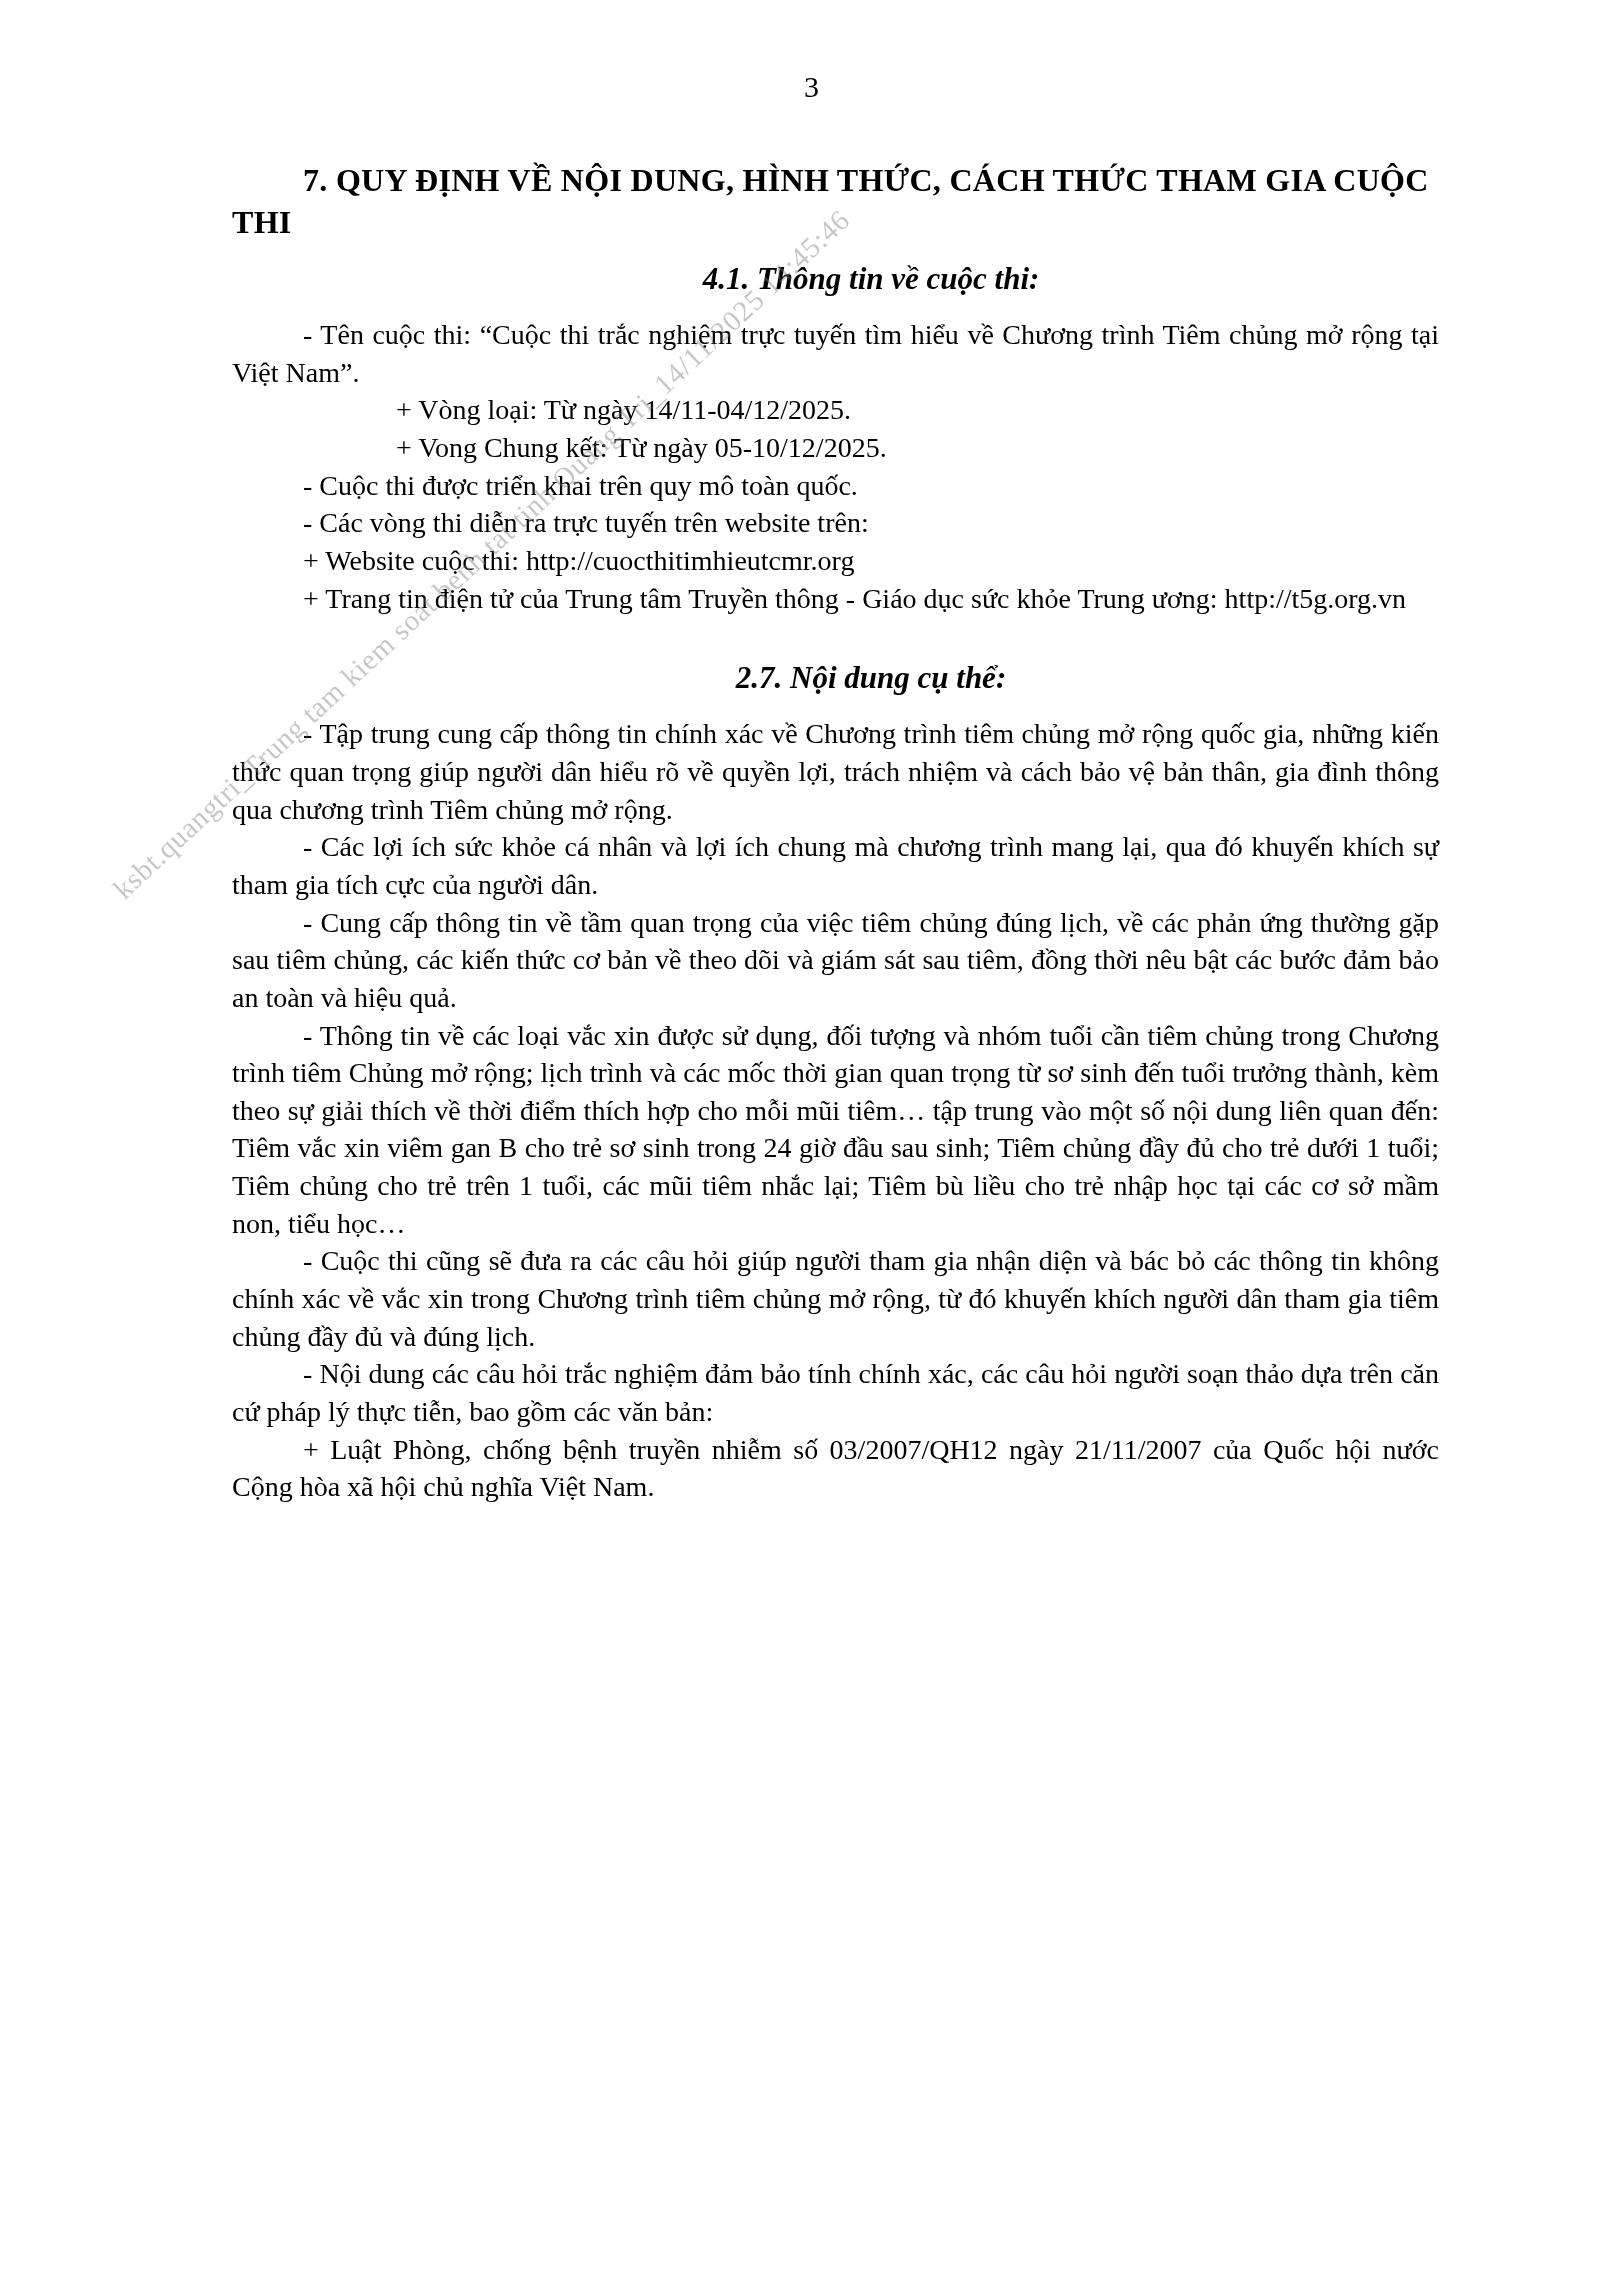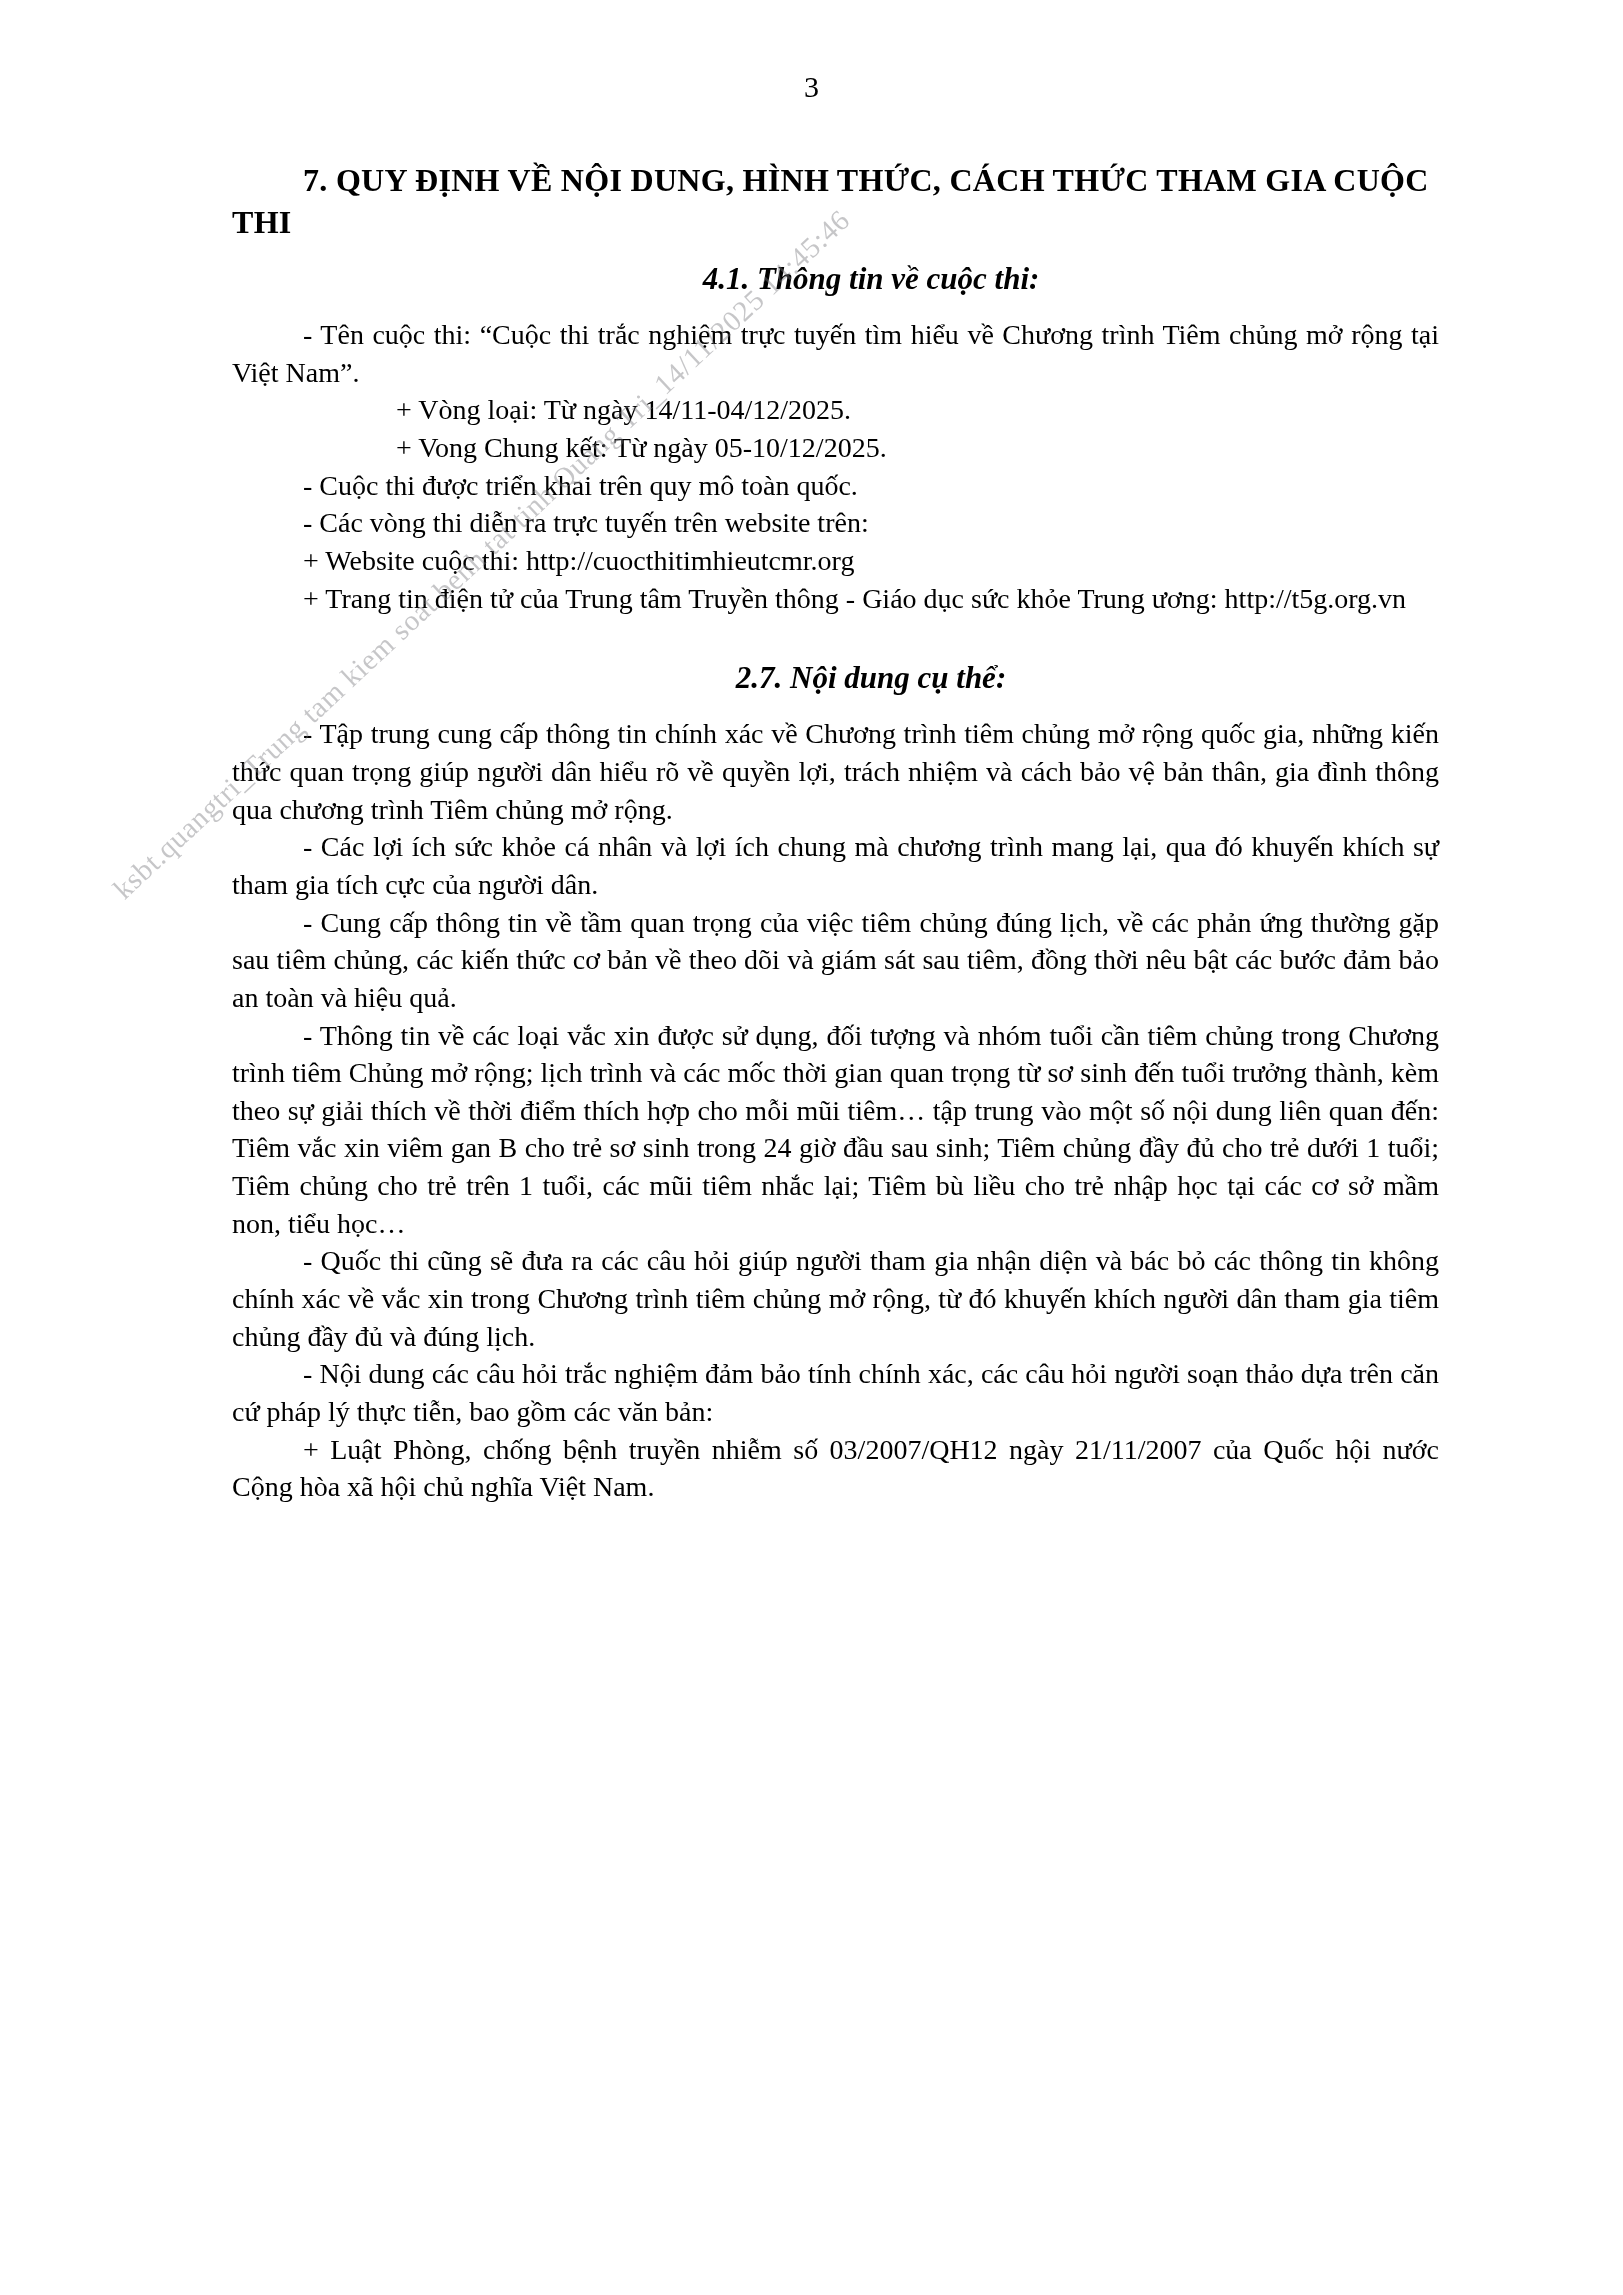--- a/index.html
+++ b/index.html
@@ -124,21 +124,21 @@
     <h2 class="h-sub">2.7. Nội dung cụ thể:</h2>
 
     <p class="para justify-full">- Tập trung cung cấp thông tin chính xác về Chương trình tiêm chủng mở rộng quốc gia, những kiến thức quan trọng giúp người dân hiểu rõ về quyền lợi, trách nhiệm và cách bảo vệ bản thân, gia đình thông qua chương trình Tiêm chủng mở rộng.</p>
 
     <p class="para justify-full">- Các lợi ích sức khỏe cá nhân và lợi ích chung mà chương trình mang lại, qua đó khuyến khích sự tham gia tích cực của người dân.</p>
 
     <p class="para justify-full">- Cung cấp thông tin về tầm quan trọng của việc tiêm chủng đúng lịch, về các phản ứng thường gặp sau tiêm chủng, các kiến thức cơ bản về theo dõi và giám sát sau tiêm, đồng thời nêu bật các bước đảm bảo an toàn và hiệu quả.</p>
 
     <p class="para justify-full">- Thông tin về các loại vắc xin được sử dụng, đối tượng và nhóm tuổi cần tiêm chủng trong Chương trình tiêm Chủng mở rộng; lịch trình và các mốc thời gian quan trọng từ sơ sinh đến tuổi trưởng thành, kèm theo sự giải thích về thời điểm thích hợp cho mỗi mũi tiêm… tập trung vào một số nội dung liên quan đến: Tiêm vắc xin viêm gan B cho trẻ sơ sinh trong 24 giờ đầu sau sinh; Tiêm chủng đầy đủ cho trẻ dưới 1 tuổi; Tiêm chủng cho trẻ trên 1 tuổi, các mũi tiêm nhắc lại; Tiêm bù liều cho trẻ nhập học tại các cơ sở mầm non, tiểu học…</p>
 
-    <p class="para justify-full">- Quốc thi cũng sẽ đưa ra các câu hỏi giúp người tham gia nhận diện và bác bỏ các thông tin không chính xác về vắc xin trong Chương trình tiêm chủng mở rộng, từ đó khuyến khích người dân tham gia tiêm chủng đầy đủ và đúng lịch.</p>
+    <p class="para justify-full">- Cuộc thi cũng sẽ đưa ra các câu hỏi giúp người tham gia nhận diện và bác bỏ các thông tin không chính xác về vắc xin trong Chương trình tiêm chủng mở rộng, từ đó khuyến khích người dân tham gia tiêm chủng đầy đủ và đúng lịch.</p>
 
     <p class="para justify-full">- Nội dung các câu hỏi trắc nghiệm đảm bảo tính chính xác, các câu hỏi người soạn thảo dựa trên căn cứ pháp lý thực tiễn, bao gồm các văn bản:</p>
 
     <p class="para justify-full">+ Luật Phòng, chống bệnh truyền nhiễm số 03/2007/QH12 ngày 21/11/2007 của Quốc hội nước Cộng hòa xã hội chủ nghĩa Việt Nam.</p>
 
   </div>
 
   <div class="watermark">
     <div class="watermark-text">ksbt.quangtri_Trung tam kiem soat benh tat tinh Quang Tri_14/11/2025 14:45:46</div>
   </div>

